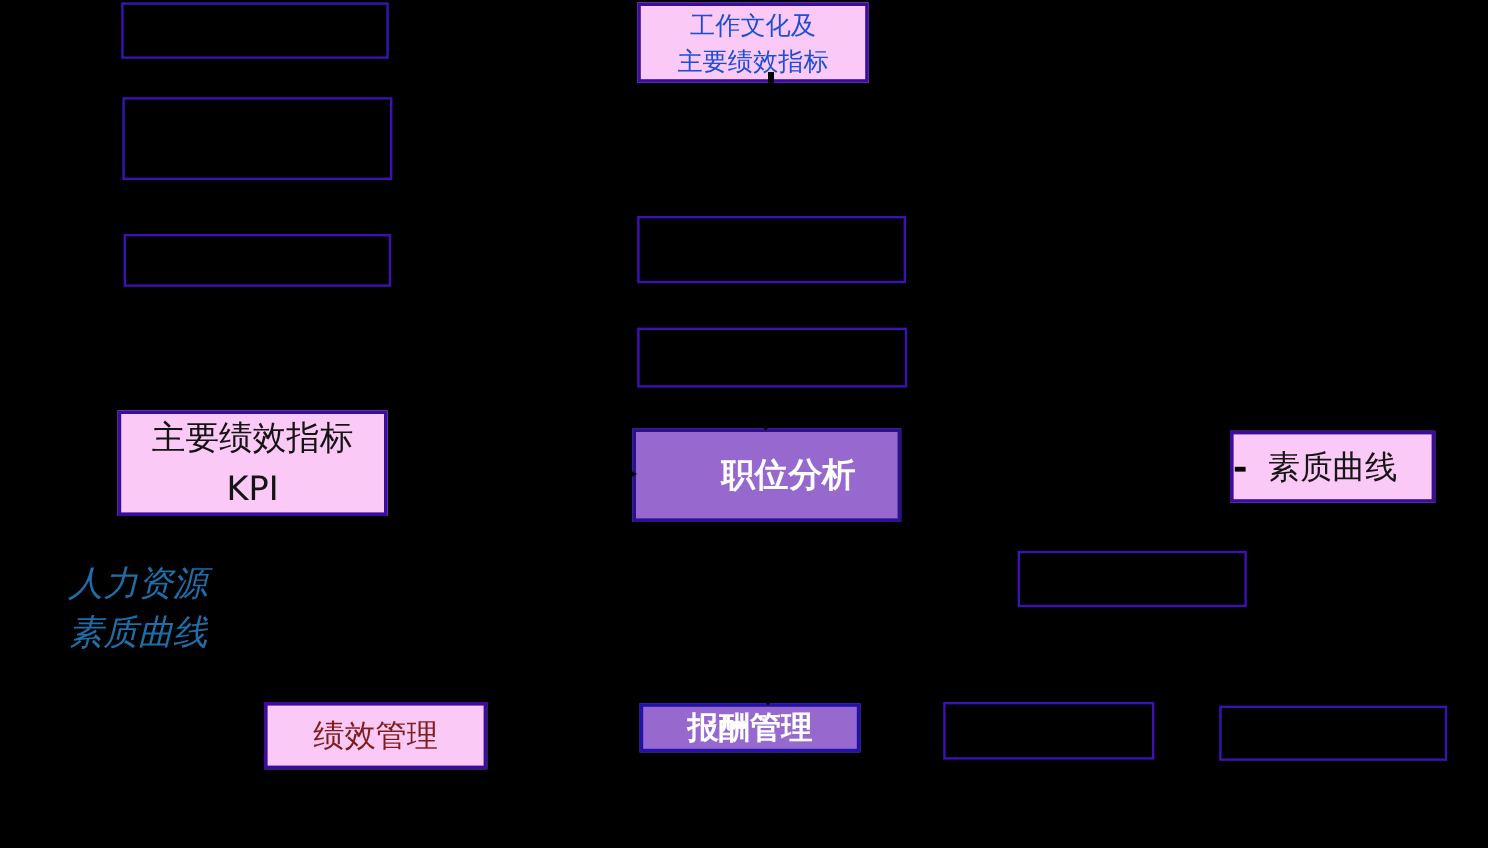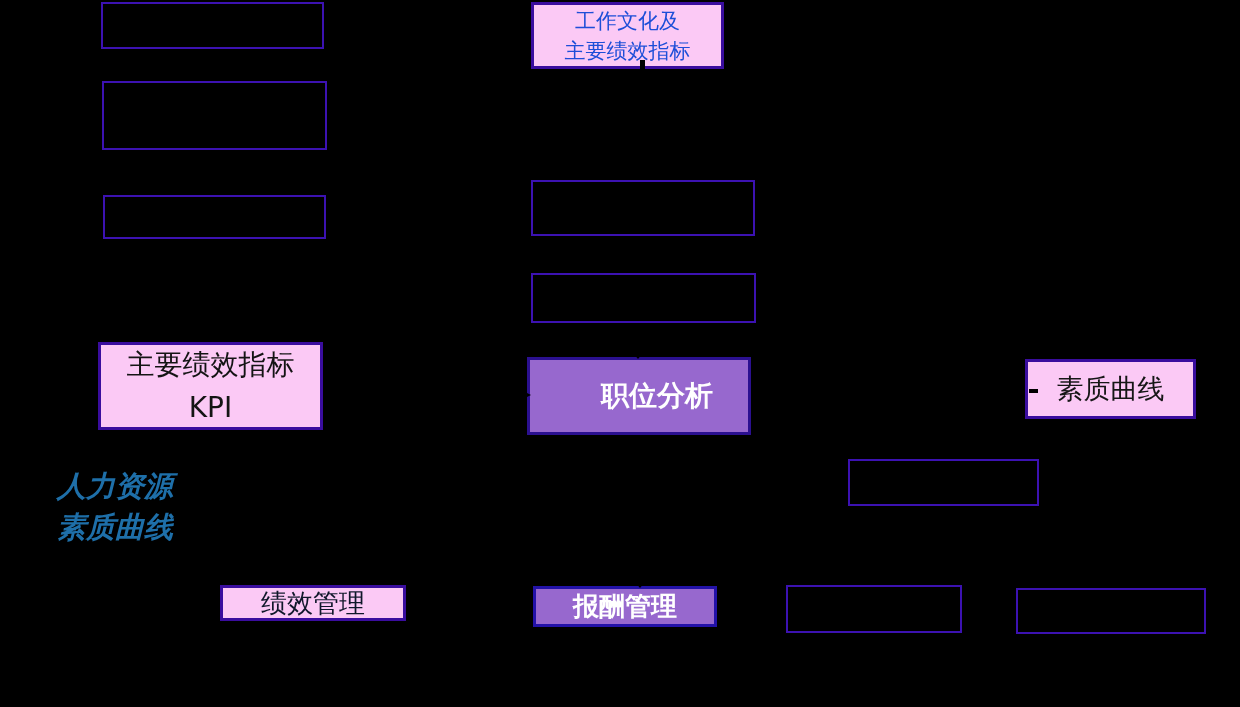--- a/index.html
+++ b/index.html
@@ -37,21 +37,21 @@
   .t-culture{font-size:21px;line-height:30px;color:#1d4ed8;text-align:center;}
   .t-kpi{font-size:28px;line-height:43px;color:#141414;}
   .t-mid{font-size:28px;padding-left:36px;}
   .t-eval{font-size:26px;line-height:37px;}
   .t-small{font-size:26px;}
   .hr-scope{
     position:absolute;
     left:57px;top:466px;
     font-family:"DejaVu Serif","Liberation Serif",serif;
     font-style:italic;
-    font-weight:bold;
+    font-weight:normal;
     font-size:29px;
     line-height:41px;
     color:#1E6FA9;
     white-space:nowrap;
   }
   
   .arrow-down{
     position:absolute;width:0;height:0;
     border-left:8px solid transparent;
     border-right:8px solid transparent;
@@ -91,21 +91,21 @@
     <div>职位分析</div>
   </div>
 
   <div class="box box-pink" style="left:1025px;top:359px;width:171px;height:60px;font-size:27px;color:#161616;">
     <div>素质曲线</div>
   </div>
 
   <div class="box box-empty" style="left:848px;top:459px;width:191px;height:47px;"></div>
 
 
-  <div class="box box-pink t-small" style="left:220px;top:585px;width:186px;height:36px;color:#0f172a;">
+  <div class="box box-pink t-small" style="left:220px;top:585px;width:186px;height:56px;color:#7f1d1d;">
     <div>绩效管理</div>
   </div>
 
   <div class="box box-purple t-small" style="left:533px;top:586px;width:184px;height:41px;border-color:#2312A8;">
     <div>报酬管理</div>
   </div>
 
   <div class="box box-empty" style="left:786px;top:585px;width:176px;height:48px;"></div>
   <div class="box box-empty" style="left:1016px;top:588px;width:190px;height:46px;"></div>
 

